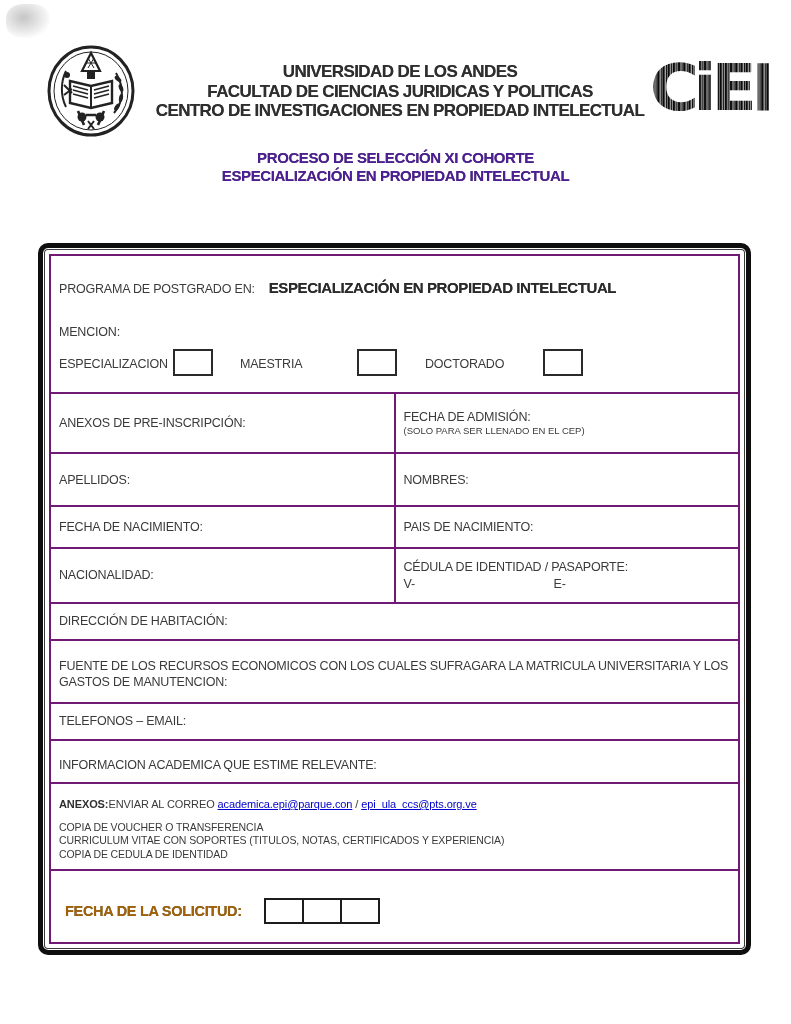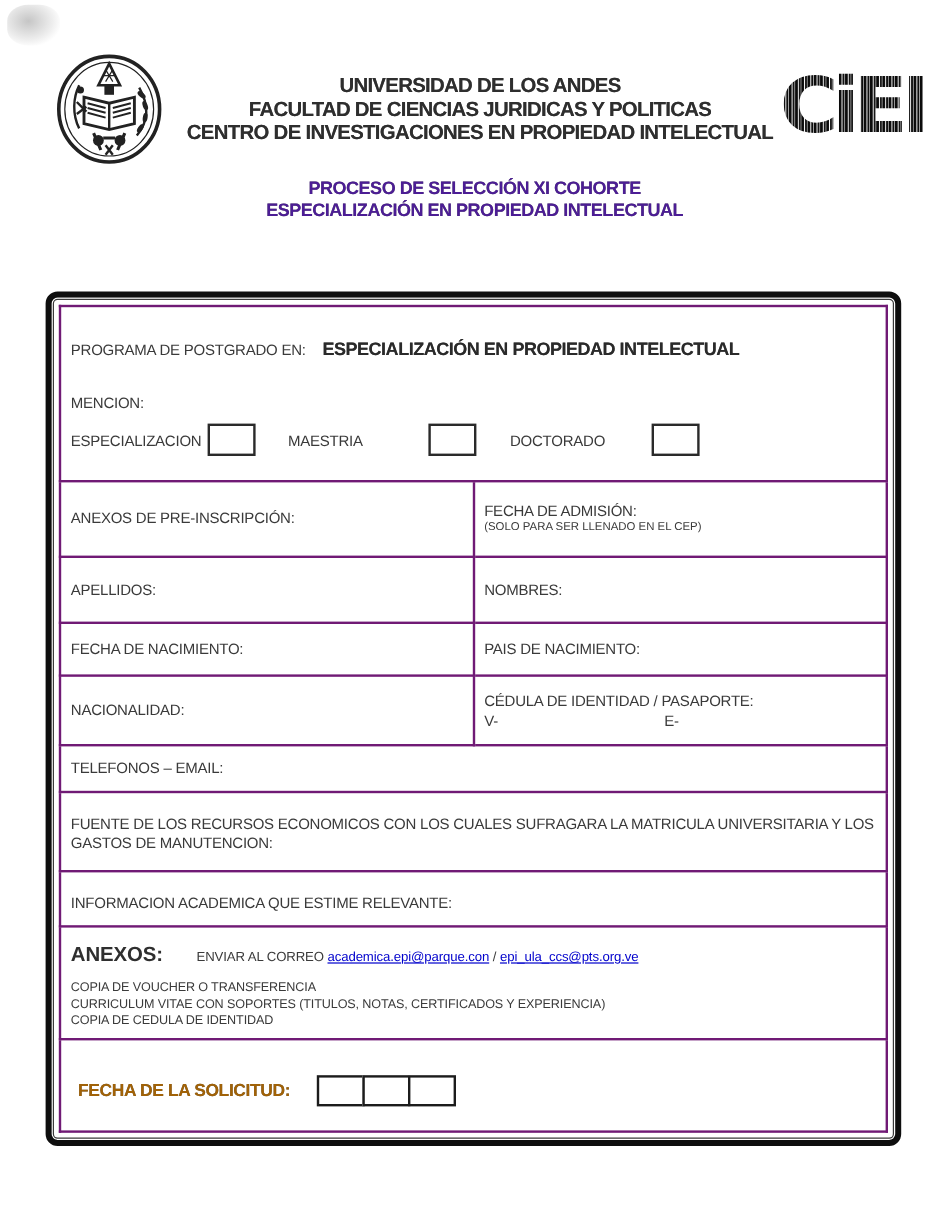--- a/index.html
+++ b/index.html
@@ -45,21 +45,21 @@
   .ol1 { left:0; } .ob1 { left:114px; }
   .ol2 { left:181px; } .ob2 { left:298px; }
   .ol3 { left:366px; } .ob3 { left:484px; }
 
   
   .ced2 { display:flex; margin-top:3px; }
   .ced2 .v { width:150px; }
 
   
   .anx1 { font-size:11px; letter-spacing:-0.1px; white-space:nowrap; }
-  .anx1 .alabel { font-weight:bold; font-size:17px; color:#2f2f2f; margin-right:28px;text-align:right; }
+  .anx1 .alabel { font-weight:bold; font-size:11px; color:#2f2f2f; margin-right:0;text-align:right; }
   .anx1 a { color:#0000cc; text-decoration:underline; }
   .anx1 .sep { color:#3a3a3a; margin:0 3px; }
   .anx-items { margin-top:11px; }
   .anx-items div { font-size:10.5px; line-height:13.5px; letter-spacing:-0.1px; white-space:nowrap; }
 
   
   .sol { display:flex; align-items:center; padding-top:2px; }
   .sol .slabel { font-weight:bold; font-size:14.5px; color:#a16207; letter-spacing:-0.3px; margin-left:6px; text-shadow:0 0 .5px rgba(42,42,42,.7); }
   .sol .boxes { display:flex; margin-left:22px; }
   .sol .boxes div { width:40px; height:26px; border:2px solid #1c1c1c; background:#fff; }
@@ -168,29 +168,32 @@
         <td><span>NACIONALIDAD:</span></td>
         <td class="top">
           <div>CÉDULA DE IDENTIDAD / PASAPORTE:</div>
           <div class="ced2">
             <span class="v">V-</span>
             <span>E-</span>
           </div>
         </td>
       </tr>
 
-
-      <tr style="height:36px;">
-        <td colspan="2"><span>TELEFONOS – EMAIL:</span></td>
+      <tr style="height:37px;">
+        <td colspan="2"><span>DIRECCIÓN DE HABITACIÓN:</span></td>
       </tr>
 
       <tr style="height:62px;">
         <td colspan="2" class="top" style="padding-top:9px; line-height:16px;">
           <span>FUENTE DE LOS RECURSOS ECONOMICOS CON LOS CUALES SUFRAGARA LA MATRICULA UNIVERSITARIA Y LOS GASTOS DE MANUTENCION:</span>
         </td>
+      </tr>
+
+      <tr style="height:36px;">
+        <td colspan="2"><span>TELEFONOS – EMAIL:</span></td>
       </tr>
 
       <tr style="height:43px;">
         <td colspan="2" class="top" style="padding-top:11px;">
           <span>INFORMACION ACADEMICA QUE ESTIME RELEVANTE:</span>
         </td>
       </tr>
 
       <tr style="height:85px;">
         <td colspan="2" class="top" style="padding-top:10px;">

